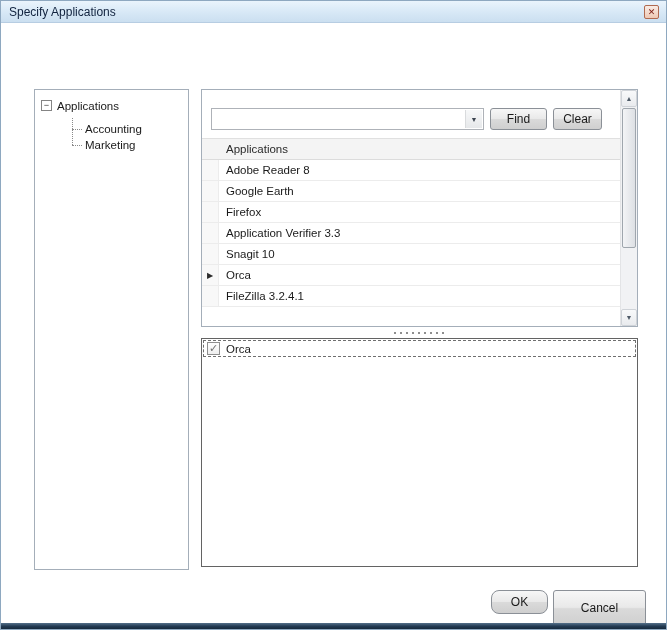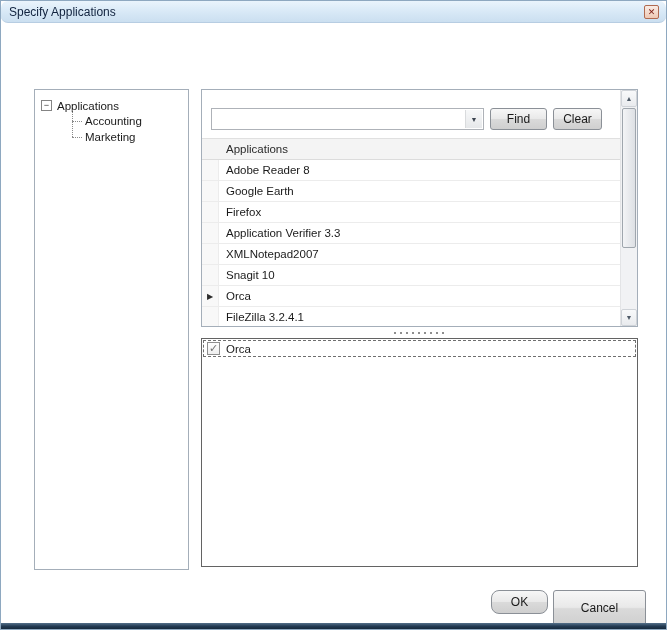--- a/index.html
+++ b/index.html
@@ -9,21 +9,21 @@
   .window {
     position: relative; width: 667px; height: 630px;
     background: #fff; border: 1px solid #8ea8c0; overflow: hidden;
   }
 
   
   .titlebar {
     position: absolute; top: 0; left: 0; right: 0; height: 22px;
     background: linear-gradient(180deg, #eaf4fc 0%, #d7e8f6 55%, #cbdff0 100%);
     border-bottom: 1px solid #b7cde2;
-    display: flex; align-items: center; padding: 0 8px; border-radius: 7px;
+    display: flex; align-items: center; padding: 0 8px;
   }
   .window-title { font-size: 12px; color: #10223e; }
   .close-btn {
     position: absolute; top: 4px; right: 7px; width: 15px; height: 14px;
     border: 1px solid #b06a50; border-radius: 2px;
     background: linear-gradient(180deg, #f9ece5, #eec8b4);
     color: #7e1f14; font-size: 9px; line-height: 12px; text-align: center;
     cursor: default;
   }
 
@@ -36,21 +36,21 @@
   
   .tree-panel {
     position: absolute; left: 33px; top: 88px; width: 155px; height: 481px;
     border: 1px solid #a4aeb9; background: #fff; padding: 8px 6px; font-size: 11.5px;
   }
   .tree-root { display: flex; align-items: center; gap: 5px; height: 15px; }
   .expander {
     width: 11px; height: 11px; border: 1px solid #848484; background: #fff;
     font-size: 9px; line-height: 9px; text-align: center; color: #333; flex: 0 0 11px;
   }
-  .tree-children { position: relative; margin-left: 31px; margin-top: 0; }
+  .tree-children { position: relative; margin-left: 31px; margin-top: 8px; }
   .tree-children::before {
     content: ""; position: absolute; left: 0; top: -3px; bottom: 8px;
     border-left: 1px dotted #8a8a8a;
   }
   .tree-row { position: relative; height: 16px; line-height: 16px; padding-left: 13px; }
   .tree-row::before {
     content: ""; position: absolute; left: 0; top: 8px; width: 10px;
     border-top: 1px dotted #8a8a8a;
   }
 
@@ -203,24 +203,20 @@
           <div class="grid-row">
             <span class="row-indicator"></span>
             <span class="cell">Firefox</span>
           </div>
           <div class="grid-row">
             <span class="row-indicator"></span>
             <span class="cell">Application Verifier 3.3</span>
           </div>
           <div class="grid-row">
             <span class="row-indicator"></span>
-            <span class="cell">XMLNotepad2007</span>
-          </div>
-          <div class="grid-row">
-            <span class="row-indicator"></span>
             <span class="cell">Snagit 10</span>
           </div>
           <div class="grid-row selected">
             <span class="row-indicator">▶</span>
             <span class="cell">Orca</span>
           </div>
           <div class="grid-row">
             <span class="row-indicator"></span>
             <span class="cell">FileZilla 3.2.4.1</span>
           </div>

